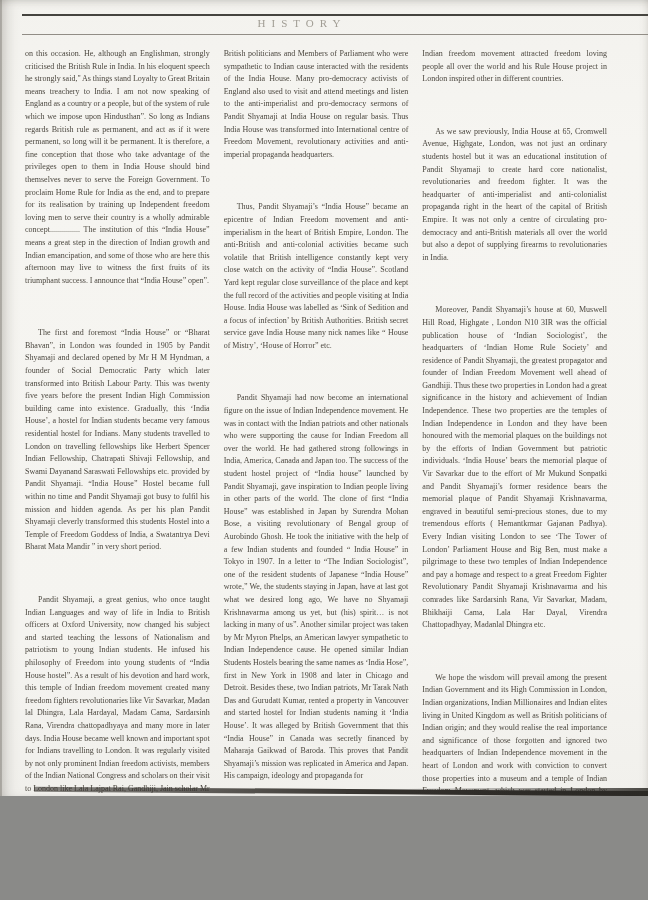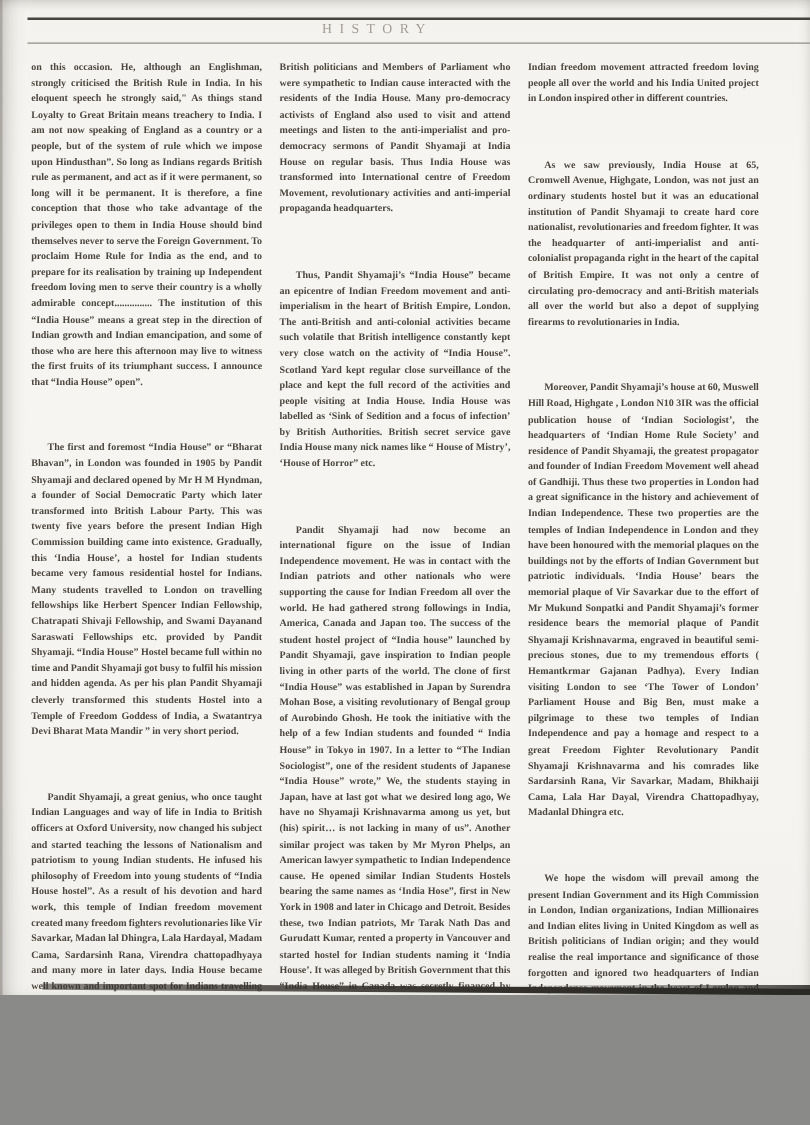--- a/index.html
+++ b/index.html
@@ -37,21 +37,20 @@
     display: flex; gap: 14px;
   }
   .col { flex: 1 1 0; overflow: visible; }
   .para {
     margin: 0;
     font-size: 8px;
     line-height: 12.6px;
     text-align: justify;
     word-spacing: -0.2px;
     color: #4b473f;
-    font-weight: bold;
   }
   .para.indent { text-indent: 13px; margin-top: 40px; }
   .para.signature {
     margin-top: 15px;
     text-indent: 13px;
     text-align: center;
     font-size: 9.5px;
     letter-spacing: 0.8px;
     word-spacing: 2px;
     color: #47433b;
@@ -100,21 +99,21 @@
         <p class="para">on this occasion.  He, although an Englishman, strongly criticised the British Rule in India. In his eloquent speech he strongly said," As things stand Loyalty to Great Britain means treachery to India. I am not now speaking of England as a country or a people, but of the system of rule which we impose upon Hindusthan”. So long as Indians regards British rule as permanent, and act as if it were permanent, so long will it be permanent. It is therefore, a fine conception that those who take advantage of the privileges open to them in India House  should bind themselves never to serve the Foreign Government. To proclaim  Home Rule for India as the end, and to prepare for its realisation by training up Independent freedom loving men to serve their country is a wholly admirable concept............... The institution of this “India House” means a great step in the direction of Indian growth and Indian emancipation,  and some of those who are here this afternoon may live to witness the first fruits of its triumphant success. I announce that “India House”  open”.</p>
         <p class="para indent">The first and foremost “India House” or “Bharat Bhavan”, in London was  founded in 1905 by Pandit Shyamaji and declared opened by Mr H M Hyndman, a founder of Social Democratic Party which later transformed into British Labour Party. This was twenty five years before the present Indian High Commission building came into existence. Gradually, this ‘India House’, a hostel for Indian students became very famous residential hostel for Indians. Many students travelled to London on travelling fellowships like Herbert Spencer Indian Fellowship, Chatrapati Shivaji Fellowship, and Swami Dayanand Saraswati Fellowships etc. provided by Pandit Shyamaji.  “India House” Hostel became full within no time and Pandit Shyamaji got busy to fulfil his mission and hidden agenda. As per his plan  Pandit Shyamaji cleverly transformed this students Hostel into a Temple of Freedom Goddess of India, a Swatantrya Devi Bharat Mata Mandir ” in very short period.</p>
         <p class="para indent">Pandit Shyamaji, a great genius, who once taught Indian Languages and way of life in India to British officers at Oxford University, now changed his subject and started teaching the lessons of Nationalism and patriotism to young Indian students. He infused his philosophy of Freedom into young students of “India House hostel”. As a result of his devotion and hard work, this temple of Indian freedom movement created many freedom fighters revolutionaries like Vir Savarkar, Madan lal Dhingra, Lala Hardayal, Madam Cama, Sardarsinh Rana, Virendra chattopadhyaya and many more in later days. India House became well known and important spot for Indians travelling to London. It was regularly visited by not only prominent Indian freedom activists, members of the Indian National Congress and scholars on their visit to London like Lala Lajpat Rai, Gandhiji, Jain scholar Mr Virji Gandhi and many more but also visited by freedom fighters of other countries like Ireland and Egypt too. Many</p>
       </div>
     <div class="col">
         <p class="para">British politicians and Members of Parliament who were sympathetic to Indian cause interacted with the residents of the India House. Many pro-democracy activists of England also used to visit and attend meetings and listen to the anti-imperialist and pro-democracy sermons of Pandit Shyamaji at India House on regular basis. Thus India House was transformed into International centre of Freedom Movement, revolutionary activities and anti-imperial propaganda headquarters.</p>
         <p class="para indent">Thus, Pandit Shyamaji’s “India House” became an epicentre of Indian Freedom movement and anti-imperialism in the heart of British Empire, London. The anti-British and anti-colonial activities became such volatile that British intelligence constantly kept very close watch on the activity of “India House”. Scotland Yard  kept regular close surveillance of the place and kept the full record of the activities and people visiting  at India House. India House was labelled as ‘Sink of Sedition and a focus of infection’ by British Authorities. British secret service gave India House many nick names like “ House of Mistry’, ‘House of Horror” etc.</p>
         <p class="para indent">Pandit Shyamaji had now become an international figure on the issue of Indian Independence movement. He was in contact with the Indian patriots and other nationals who were supporting the cause for Indian Freedom all over the world. He had gathered strong followings in India, America, Canada and Japan too. The success of the student hostel project of “India house” launched by Pandit Shyamaji, gave inspiration to Indian people living in other parts of the world. The clone of first “India House” was established in Japan by Surendra Mohan Bose, a visiting revolutionary of Bengal group of Aurobindo Ghosh. He took the initiative with the help of a few Indian students and founded “ India House” in Tokyo in 1907. In a letter to “The Indian Sociologist”, one of the resident students of Japanese “India House” wrote,” We, the students staying in Japan, have at last got what we desired long ago, We have no Shyamaji Krishnavarma among us yet, but (his) spirit… is not lacking in many of us”. Another similar project was taken by Mr Myron Phelps, an American lawyer sympathetic to Indian Independence cause. He opened similar Indian Students Hostels bearing the same names as ‘India Hose”, first in New York in 1908 and later in Chicago and Detroit. Besides these, two Indian patriots, Mr Tarak Nath Das and Gurudatt Kumar, rented a property in Vancouver and started hostel for Indian students naming it ‘India House’. It was alleged by British Government that this “India House” in Canada was secretly financed by Maharaja Gaikwad of Baroda. This proves that Pandit Shyamaji’s mission was replicated in America and Japan. His campaign, ideology and propaganda for</p>
       </div>
     <div class="col">
-        <p class="para">Indian freedom movement attracted freedom loving people all over the world and his India United project in London inspired other in different countries.</p>
+        <p class="para">Indian freedom movement attracted freedom loving people all over the world and his Rule House project in London inspired other in different countries.</p>
         <p class="para indent">As we saw previously, India House at 65, Cromwell Avenue, Highgate, London, was not just an ordinary students hostel but it was an educational institution of Pandit Shyamaji to create hard core nationalist, revolutionaries and freedom fighter. It was the headquarter of anti-imperialist and anti-colonialist propaganda right in the heart of the capital of British Empire. It was not only a centre of circulating pro-democracy and anti-British materials all over the world but also a depot of supplying firearms to revolutionaries in India.</p>
         <p class="para indent">Moreover, Pandit Shyamaji’s house at 60, Muswell Hill Road, Highgate , London N10 3IR was the official publication house of ‘Indian Sociologist’, the headquarters of ‘Indian Home Rule Society’ and residence of Pandit Shyamaji, the greatest propagator and founder of Indian Freedom Movement well ahead of Gandhiji. Thus these two properties in London had a great significance in the history and achievement of Indian Independence. These two properties are the temples of Indian Independence in London and they have been honoured with the memorial plaques on the buildings not by the efforts of Indian Government but patriotic individuals. ‘India House’ bears the memorial plaque of Vir Savarkar due to the effort of Mr Mukund Sonpatki and Pandit Shyamaji’s former residence bears the memorial plaque of Pandit Shyamaji Krishnavarma, engraved in beautiful semi-precious stones, due to my tremendous efforts ( Hemantkrmar Gajanan Padhya). Every Indian visiting London to see ‘The Tower of London’ Parliament House and Big Ben, must make a pilgrimage to these two temples of Indian Independence and pay a homage and respect to a great Freedom Fighter Revolutionary Pandit Shyamaji Krishnavarma and his comrades like Sardarsinh Rana, Vir Savarkar, Madam, Bhikhaiji Cama, Lala Har Dayal, Virendra Chattopadhyay, Madanlal Dhingra etc.</p>
         <p class="para indent">We hope the wisdom will prevail among the  present Indian Government and its High Commission in London, Indian organizations, Indian Millionaires and Indian elites living in United Kingdom as well as British politicians of Indian origin; and they would realise the real importance and significance of those forgotten and ignored two headquarters of Indian Independence movement in the heart of London and work with conviction to convert those properties into a museum and a temple of Indian Freedom Movement, which was started in London by Pandit Shyamaji Krishnavarma nearly two decades before Gandhiji entered the Indian Independence Movement.</p>
         <p class="para signature">VANDE MATARAM</p>
       </div>
   </div>
 
   <div class="footer-rule"></div>
   <div class="footer-text">
     <span>India Link International</span><span class="bullet">•</span><span>53</span>

